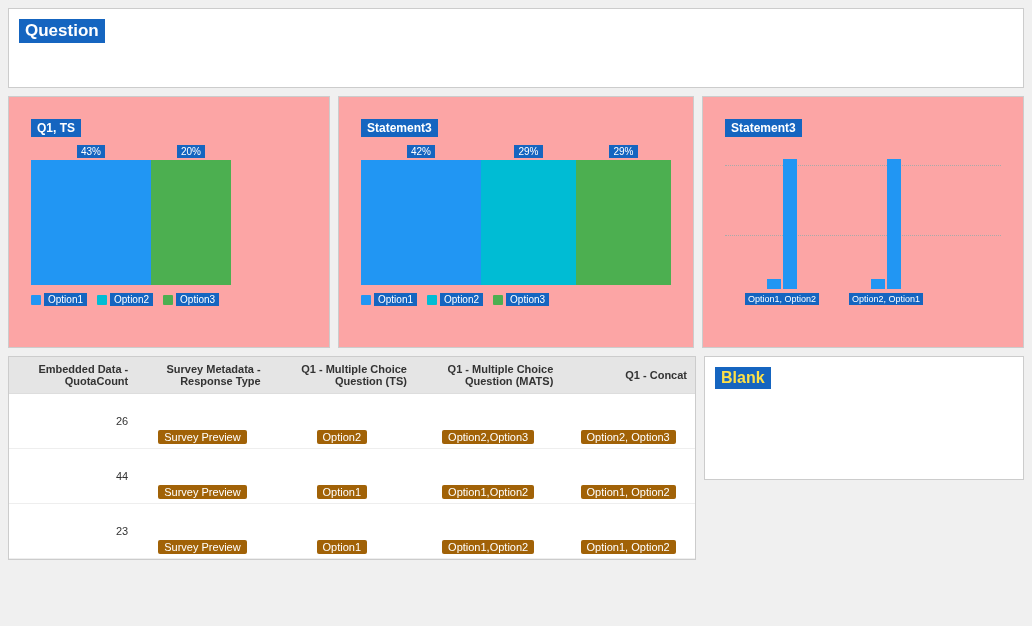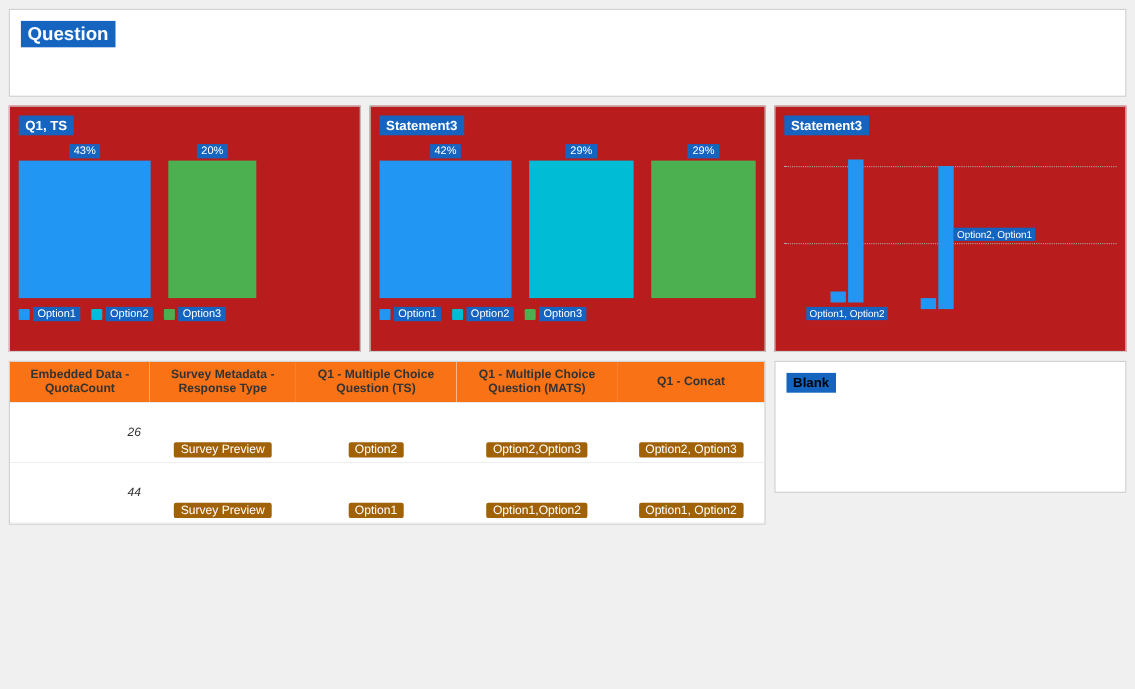--- a/index.html
+++ b/index.html
@@ -20,43 +20,43 @@
       color: white;
       padding: 2px 6px;
       font-size: 17px;
       font-weight: bold;
     }
 
     
     .charts-row { display: flex; gap: 8px; }
 
     .chart-card {
-      background: #b91c1c;
+      background: #fca5a5;
       border: 1px solid #ccc;
-      padding: 8px;
+      padding: 22px;
       flex: 1;
       position: relative;
     }
 
     .chart-title {
       display: inline-block;
       background: #1565c0;
       color: white;
       padding: 2px 6px;
       font-size: 12px;
       font-weight: bold;
       margin-bottom: 8px;
     }
 
     
     .bar-chart-container {
       display: flex;
       align-items: flex-end;
       height: 140px;
-      gap: 16px;
+      gap: 0;
       margin-bottom: 8px;
       position: relative;
     }
 
     .bar-segment {
       display: flex;
       flex-direction: column;
       justify-content: flex-start;
       align-items: center;
       position: relative;
@@ -121,23 +121,23 @@
     
     .blank-card {
       background: white;
       border: 1px solid #ccc;
       padding: 10px;
     }
 
     .blank-title {
       display: inline-block;
       background: #1565c0;
-      color: #000000;
+      color: #fde047;
       padding: 2px 6px;
-      font-size: 12px;
+      font-size: 16px;
       font-weight: bold;
     }
 
     
     .bottom-row { display: flex; gap: 8px; }
 
     
     .table-card {
       background: white;
       border: 1px solid #ccc;
@@ -151,27 +151,27 @@
     }
 
     table {
       width: 100%;
       border-collapse: collapse;
       font-size: 11px;
     }
 
     thead th {
       padding: 6px 8px;
-      text-align: center;
+      text-align: right;
       font-weight: bold;
       color: #333;
       border-bottom: 1px solid #ddd;
       position: sticky;
       top: 0;
-      background: #f97316;
+      background: #e5e5e5;
     }
 
     tbody td {
       padding: 4px 8px;
       text-align: center;
       border-bottom: 1px solid #eee;
     }
 
     .cell-highlight {
       display: inline-block;
@@ -179,21 +179,20 @@
       color: white;
       padding: 1px 6px;
       border-radius: 2px;
       font-size: 11px;
       margin-top: 32px;
     }
 
     .cell-number {
       text-align: right;
       color: #333;
-      font-style: italic;
     }
 
     
     .side-panel {
       width: 320px;
       display: flex;
       flex-direction: column;
       gap: 8px;
     }
   </style>
@@ -279,21 +278,21 @@
         <div style="display:flex; align-items:flex-end; height:160px; gap:30px; padding: 0 20px; position:relative;">
 
           <div style="display:flex; flex-direction:column; align-items:center; justify-content:flex-end; height:100%;">
             <div style="display:flex; align-items:flex-end; gap:2px; height:140px;">
               <div style="width:14px; height:10px; background:#2196f3;"></div>
               <div style="width:14px; height:130px; background:#2196f3;"></div>
             </div>
             <span class="v-bar-x-label">Option1, Option2</span>
           </div>
 
-          <div style="display:flex; flex-direction:row; align-items:center; justify-content:flex-end; height:100%;">
+          <div style="display:flex; flex-direction:column; align-items:center; justify-content:flex-end; height:100%;">
             <div style="display:flex; align-items:flex-end; gap:2px; height:140px;">
               <div style="width:14px; height:10px; background:#2196f3;"></div>
               <div style="width:14px; height:130px; background:#2196f3;"></div>
             </div>
             <span class="v-bar-x-label">Option2, Option1</span>
           </div>
 
         </div>
       </div>
     </div>
@@ -322,20 +321,27 @@
                 <td><span class="cell-highlight">Option2,Option3</span></td>
                 <td><span class="cell-highlight">Option2, Option3</span></td>
               </tr>
               <tr>
                 <td class="cell-number">44</td>
                 <td><span class="cell-highlight">Survey Preview</span></td>
                 <td><span class="cell-highlight">Option1</span></td>
                 <td><span class="cell-highlight">Option1,Option2</span></td>
                 <td><span class="cell-highlight">Option1, Option2</span></td>
               </tr>
+              <tr>
+                <td class="cell-number">23</td>
+                <td><span class="cell-highlight">Survey Preview</span></td>
+                <td><span class="cell-highlight">Option1</span></td>
+                <td><span class="cell-highlight">Option1,Option2</span></td>
+                <td><span class="cell-highlight">Option1, Option2</span></td>
+              </tr>
             </tbody>
         </table>
       </div>
     </div>
 
     <div class="side-panel">
       <div class="blank-card">
         <span class="blank-title">Blank</span>
         <div style="height:80px;"></div>
       </div>

